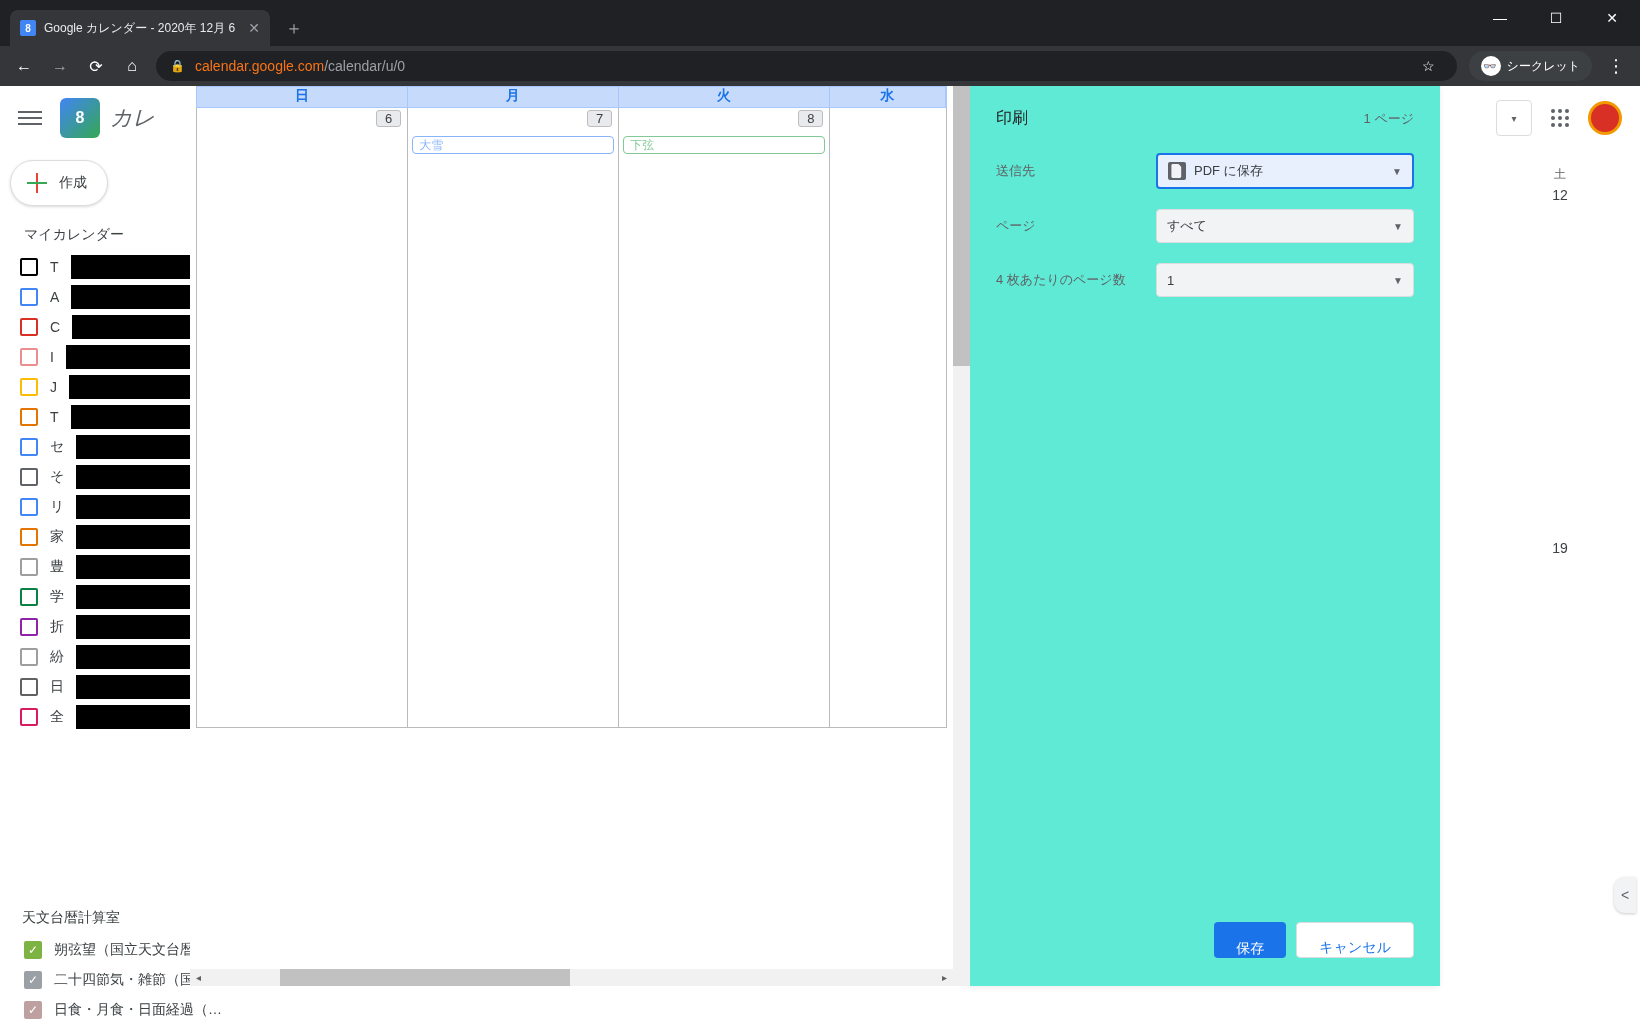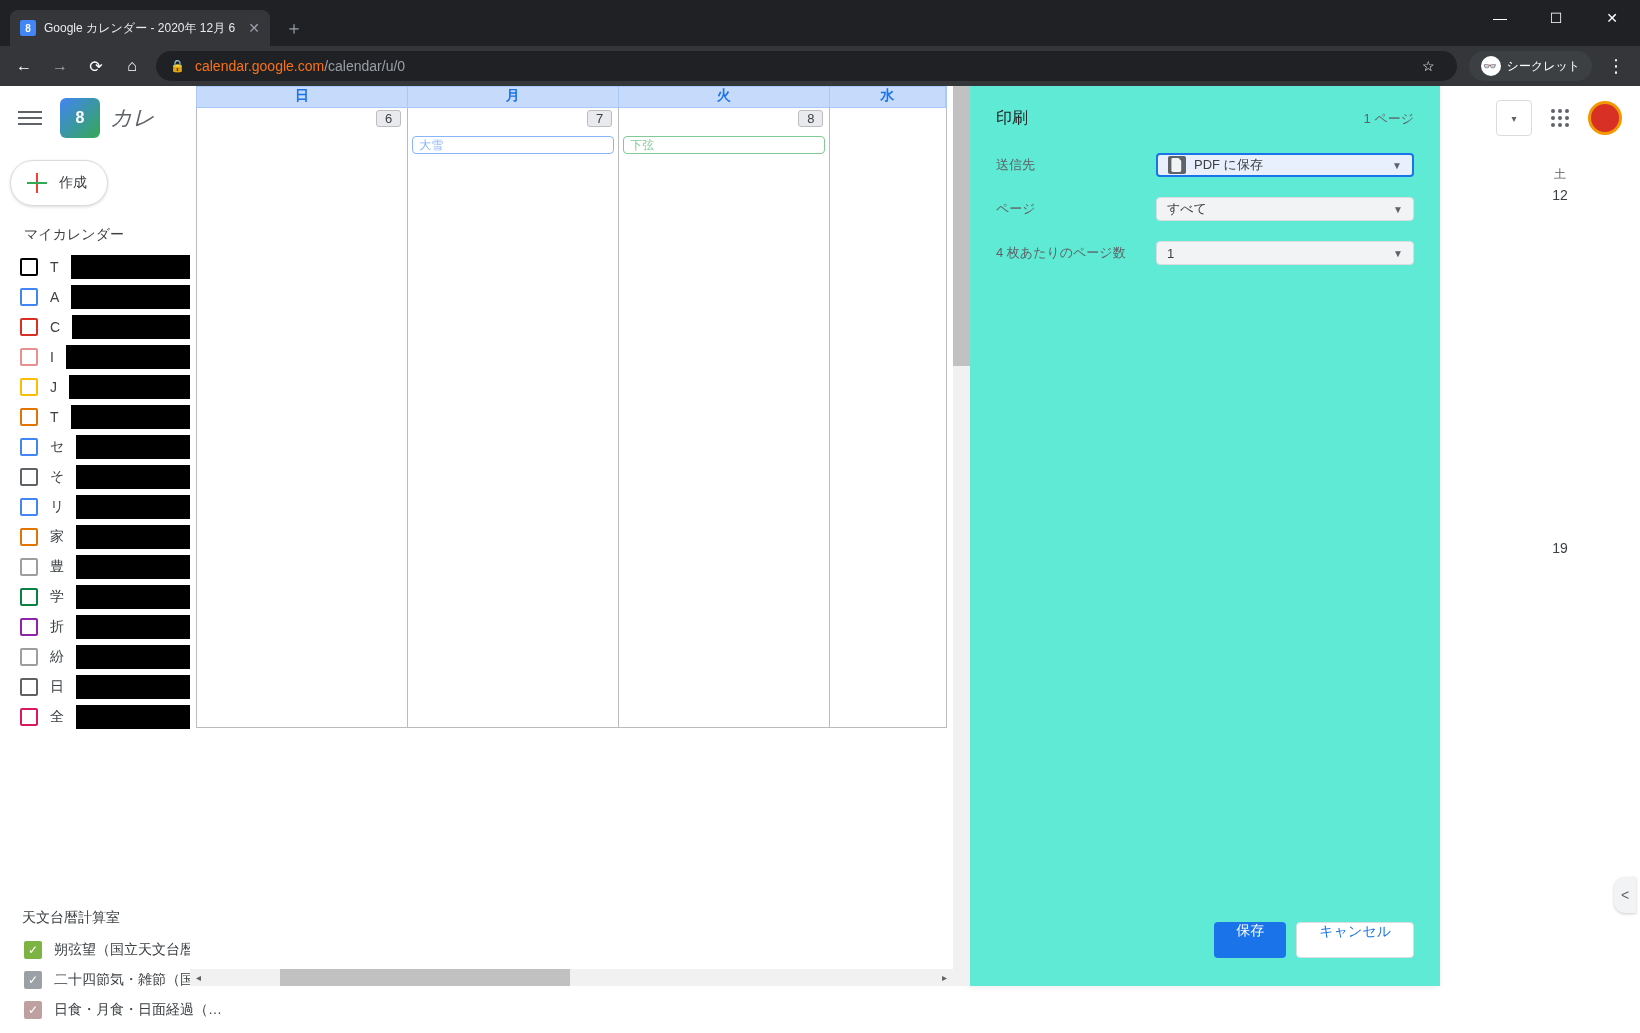--- a/index.html
+++ b/index.html
@@ -87,27 +87,27 @@
 .daten { position:absolute; right:6px; top:2px; background:#e8eaed; border:1px solid #bdbdbd; border-radius:3px; padding:0 8px; font-size:13px; color:#3c4043; }
 .evt { position:absolute; left:4px; right:4px; top:28px; border:1.5px solid; border-radius:4px; height:18px; font-size:12px; padding:0 6px; background:#fff; }
 .evt.blue { border-color:#8ab4f8; color:#8ab4f8; }
 .evt.green { border-color:#81c995; color:#81c995; }
 
 .print-panel { width:470px; background:#5eead4; box-shadow:-2px 0 8px rgba(0,0,0,.1); padding:22px 26px; display:flex; flex-direction:column; }
 .pp-head { display:flex; justify-content:space-between; align-items:center; font-size:16px; color:#202124; margin-bottom:24px; }
 .pp-head .cnt { font-size:13px; color:#5f6368; }
 .pp-row { display:flex; align-items:center; margin-bottom:20px; }
 .pp-label { width:160px; font-size:13px; color:#5f6368; }
-.pp-sel { flex:1; height:24px; border:1px solid #dadce0; border-radius:4px; background:#f1f3f4; display:flex; align-items:center; padding:4px 10px; font-size:13px; color:#3c4043; position:relative; }
+.pp-sel { flex:1; height:24px; border:1px solid #dadce0; border-radius:4px; background:#f1f3f4; display:flex; align-items:center; padding:16px 10px; font-size:13px; color:#3c4043; position:relative; }
 .pp-sel.focus { border:2px solid #1a73e8; background:#e8f0fe; }
 .pp-sel .sico { width:18px; height:18px; background:#5f6368; margin-right:8px; border-radius:2px; display:flex; align-items:center; justify-content:center; }
 .pp-sel .sico svg { width:12px; height:14px; fill:#f1f3f4; }
 .pp-sel .dd { margin-left:auto; font-size:10px; color:#5f6368; }
 .pp-foot { margin-top:auto; display:flex; justify-content:flex-end; gap:10px; padding-bottom:6px; padding-top:30px; }
-.btn { height:36px; padding:0 22px; border-radius:4px; font-size:14px; display:flex; align-items:flex-start; cursor:pointer;margin-top:16px; }
+.btn { height:36px; padding:0 22px; border-radius:4px; font-size:14px; display:flex; align-items:flex-end; cursor:pointer;margin-top:16px; }
 .btn.primary { background:#1a73e8; color:#fff; }
 .btn.secondary { background:#fff; color:#1a73e8; border:1px solid #dadce0; }
 
 
 .other-cals { position:absolute; left:14px; bottom:8px; width:240px; }
 .other-cals .lh { margin:8px 0 8px 8px; }
 </style>
 </head>
 <body>
 

